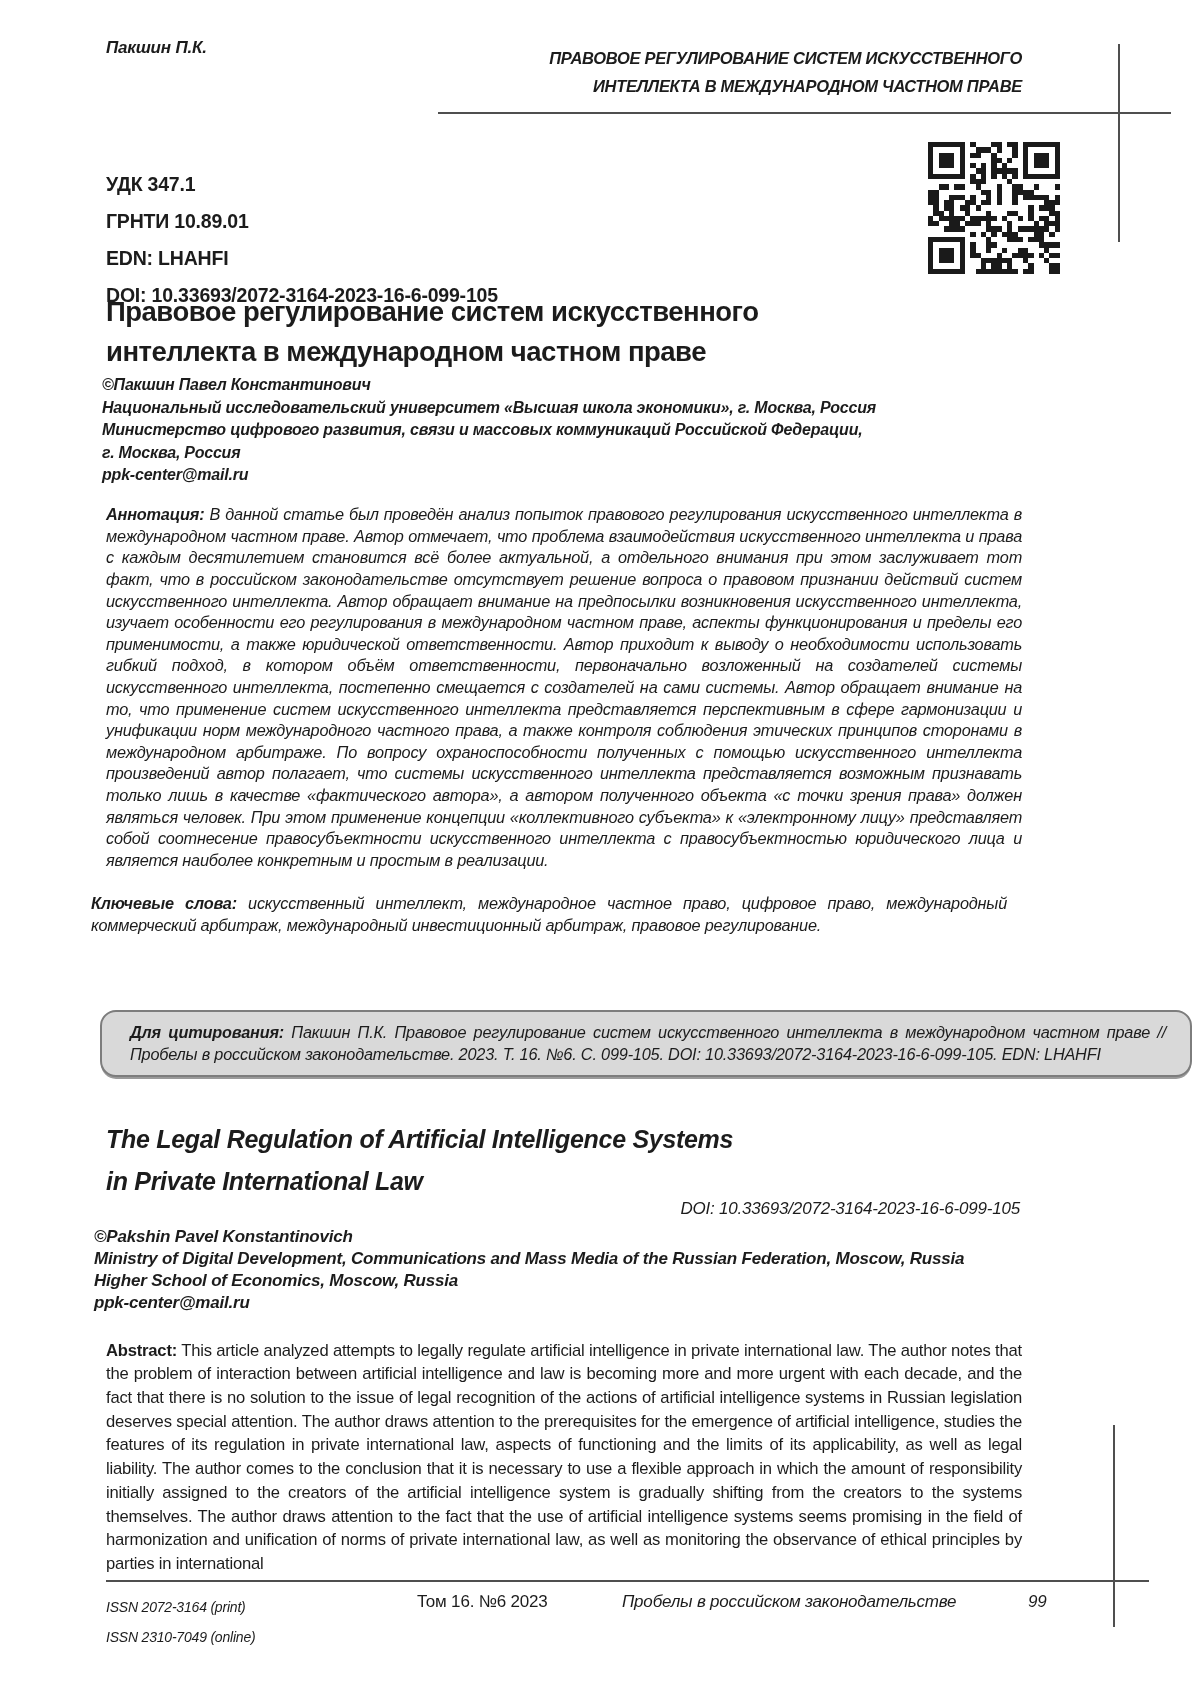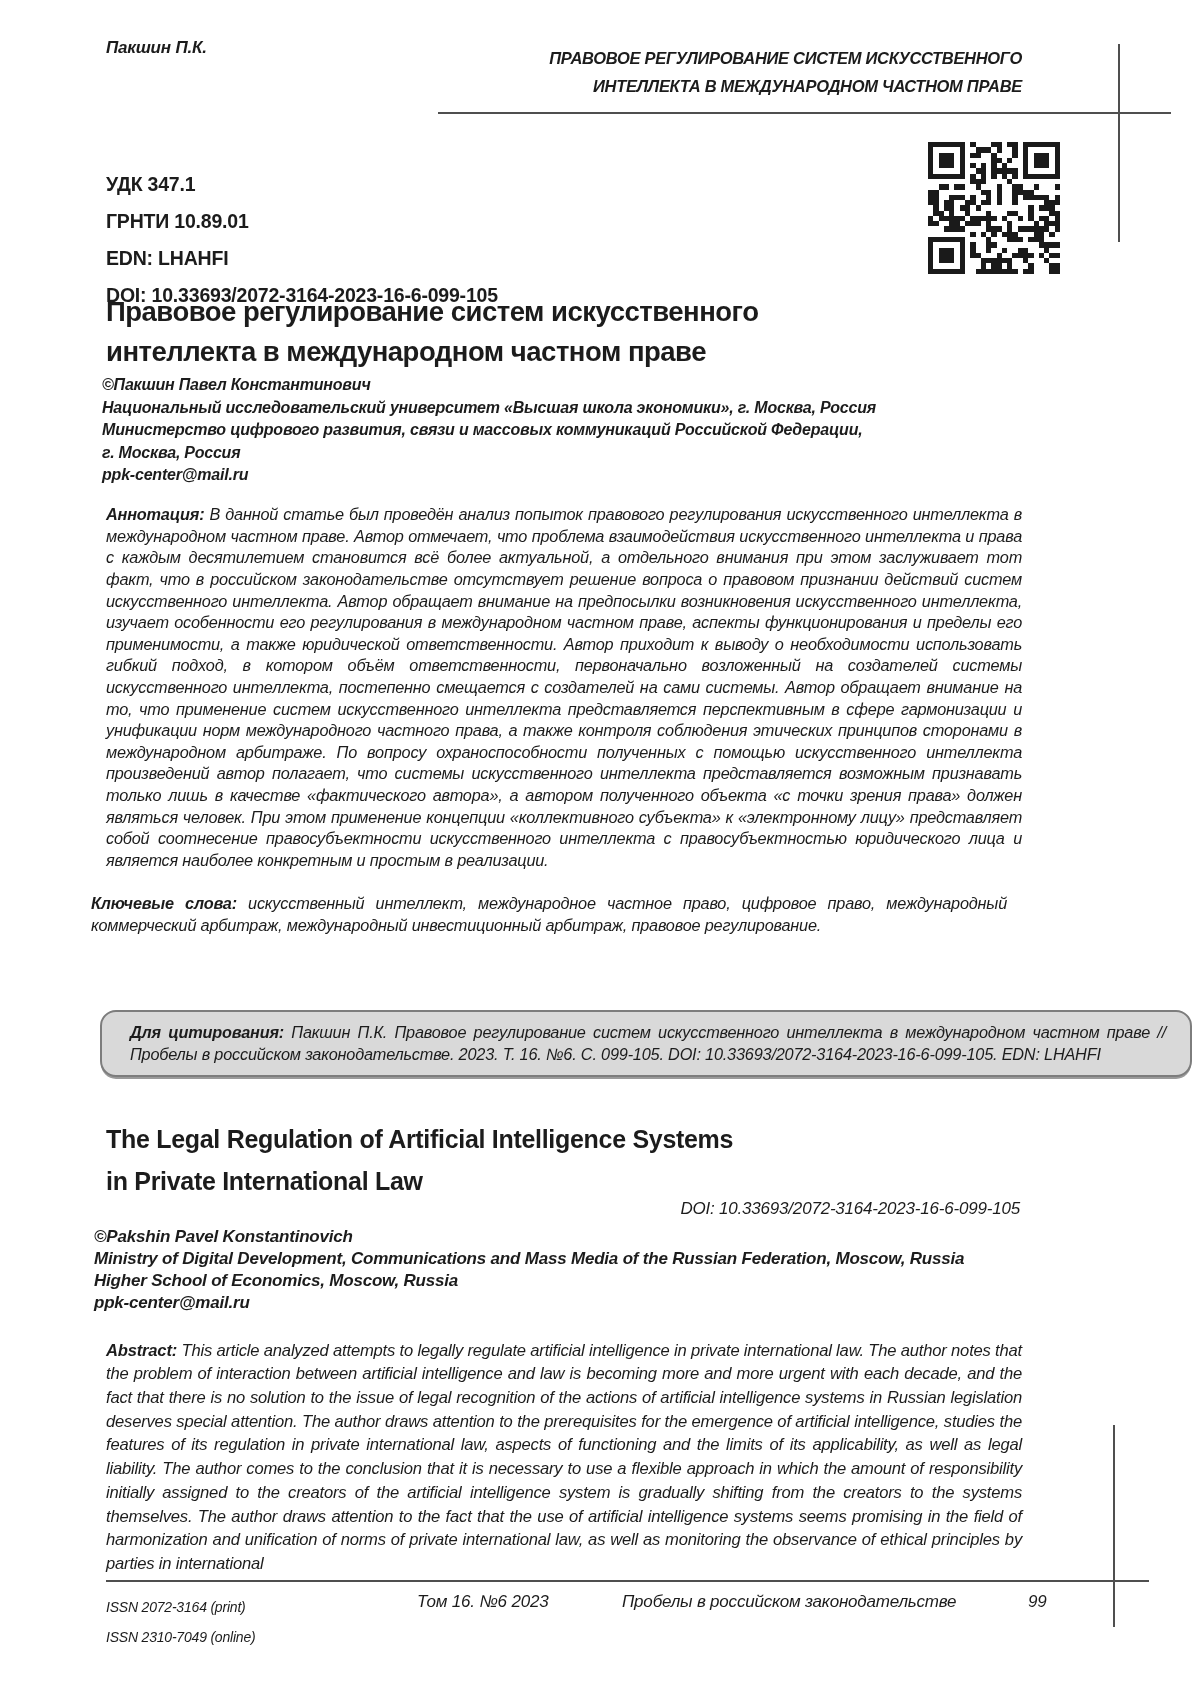--- a/index.html
+++ b/index.html
@@ -38,28 +38,28 @@
     font-size:16.3px;font-style:italic;line-height:21.6px;text-align:justify;}
   .keywords-ru{position:absolute;left:91px;top:877px;width:916px;
     font-size:16.3px;font-style:italic;line-height:21.6px;text-align:justify;}
   .abstract-label{font-weight:bold;}
   
   .citation-box{position:absolute;left:100px;top:1010px;width:1092px;box-sizing:border-box;
     background:var(--citation-bg);border:2px solid var(--citation-border);border-radius:16px;
     box-shadow:0 3px 0 -1px #9a9a9a;
     padding:10px 24px 10px 28px;font-size:16.3px;font-style:italic;line-height:21.6px;text-align:justify;}
   
-  .title-en{position:absolute;left:106px;top:1118px;font-size:25px;font-weight:bold;line-height:42px;letter-spacing:-0.3px;}
+  .title-en{position:absolute;left:106px;top:1118px;font-size:25px;font-weight:bold;font-style:italic;line-height:42px;letter-spacing:-0.3px;}
   .doi-en{position:absolute;right:180px;top:1199px;font-size:17px;font-style:italic;}
   .authors-en{position:absolute;left:94px;top:1226px;font-size:17px;font-weight:bold;font-style:italic;line-height:22px;}
   .abstract-en{position:absolute;left:106px;top:1322px;width:916px;
-    font-size:16.6px;font-style:italic;line-height:23.7px;text-align:justify;}
+    font-size:16.6px;line-height:23.7px;text-align:justify;}
   
   .footer-issn{position:absolute;left:106px;top:1592px;font-size:14px;font-style:italic;line-height:30px;}
-  .footer-volume{position:absolute;left:417px;top:1592px;font-size:17px;font-style:italic;}
+  .footer-volume{position:absolute;left:417px;top:1592px;font-size:17px;}
   .footer-journal{position:absolute;left:622px;top:1592px;font-size:17px;font-style:italic;}
   .footer-page{position:absolute;left:1028px;top:1592px;font-size:17px;font-style:italic;}
 </style>
 </head>
 <body>
 
 <div class="page">
 
   <div class="header-left">Пакшин П.К.</div>
   <div class="header-right">

